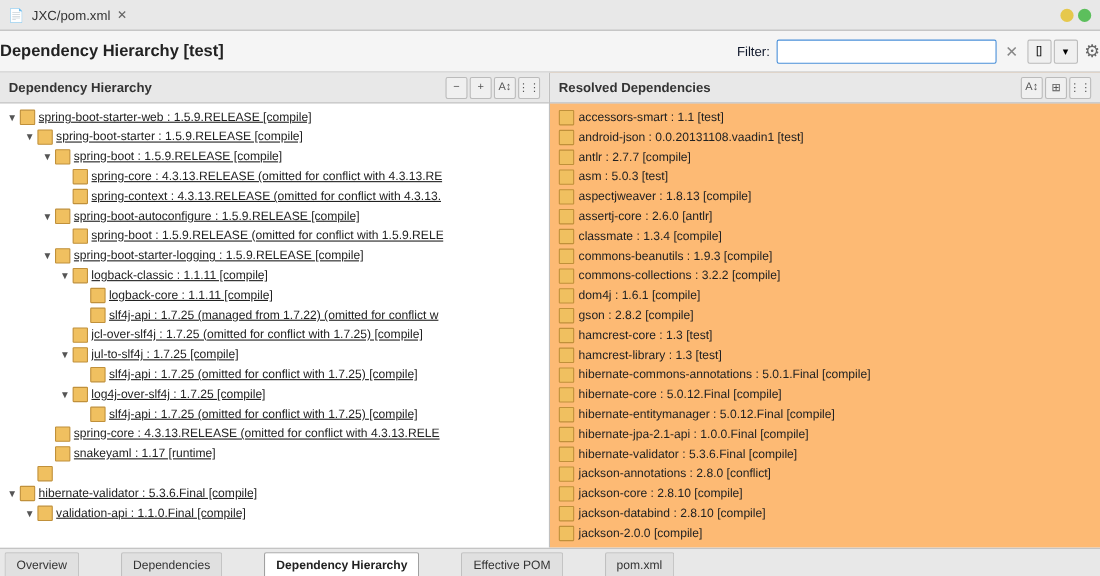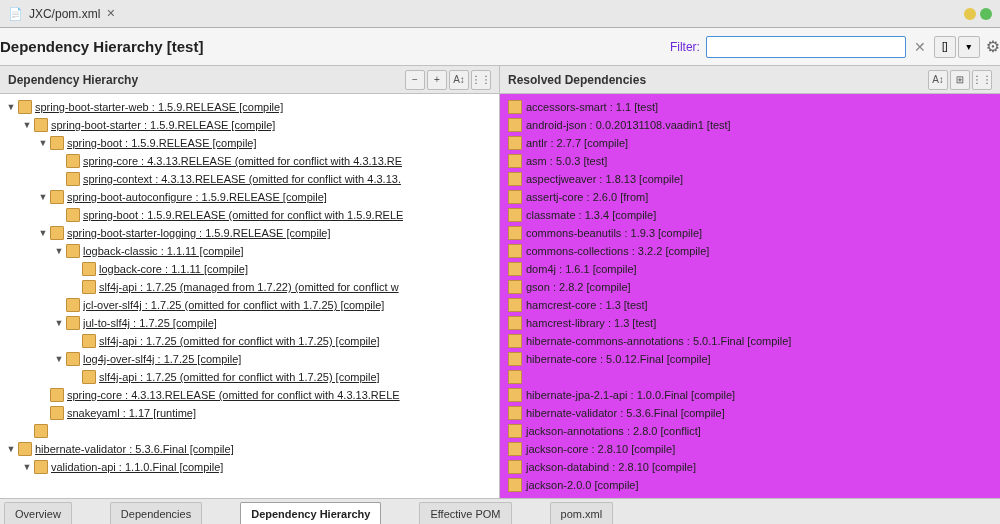--- a/index.html
+++ b/index.html
@@ -66,21 +66,21 @@
       font-weight: bold;
       color: #222;
     }
     .filter-area {
       display: flex;
       align-items: center;
       gap: 6px;
     }
     .filter-label {
       font-size: 12px;
-      color: #6d28d9;
+      color: #0f172a;
     }
     .filter-input {
       width: 200px;
       height: 22px;
       border: 1px solid #4a90d9;
       border-radius: 2px;
       padding: 0 4px;
       font-size: 12px;
       outline: none;
       background: white;
@@ -159,21 +159,21 @@
       overflow-y: auto;
       overflow-x: hidden;
       padding: 4px 0;
     }
 
     
     .right-panel {
       flex: 1;
       display: flex;
       flex-direction: column;
-      background: #d946ef;
+      background: #fdba74;
     }
 
     
     .tree-item {
       display: flex;
       align-items: center;
       padding: 1px 4px;
       cursor: pointer;
       white-space: nowrap;
       overflow: hidden;
@@ -482,21 +482,21 @@
       <div class="list-item">
         <span class="list-icon"></span>
         <span class="list-text">asm : 5.0.3 [test]</span>
       </div>
       <div class="list-item">
         <span class="list-icon"></span>
         <span class="list-text">aspectjweaver : 1.8.13 [compile]</span>
       </div>
       <div class="list-item">
         <span class="list-icon"></span>
-        <span class="list-text">assertj-core : 2.6.0 [from]</span>
+        <span class="list-text">assertj-core : 2.6.0 [antlr]</span>
       </div>
       <div class="list-item">
         <span class="list-icon"></span>
         <span class="list-text">classmate : 1.3.4 [compile]</span>
       </div>
       <div class="list-item">
         <span class="list-icon"></span>
         <span class="list-text">commons-beanutils : 1.9.3 [compile]</span>
       </div>
       <div class="list-item">
@@ -522,20 +522,21 @@
       <div class="list-item">
         <span class="list-icon"></span>
         <span class="list-text">hibernate-commons-annotations : 5.0.1.Final [compile]</span>
       </div>
       <div class="list-item">
         <span class="list-icon"></span>
         <span class="list-text">hibernate-core : 5.0.12.Final [compile]</span>
       </div>
       <div class="list-item">
         <span class="list-icon"></span>
+        <span class="list-text">hibernate-entitymanager : 5.0.12.Final [compile]</span>
       </div>
       <div class="list-item">
         <span class="list-icon"></span>
         <span class="list-text">hibernate-jpa-2.1-api : 1.0.0.Final [compile]</span>
       </div>
       <div class="list-item">
         <span class="list-icon"></span>
         <span class="list-text">hibernate-validator : 5.3.6.Final [compile]</span>
       </div>
       <div class="list-item">

